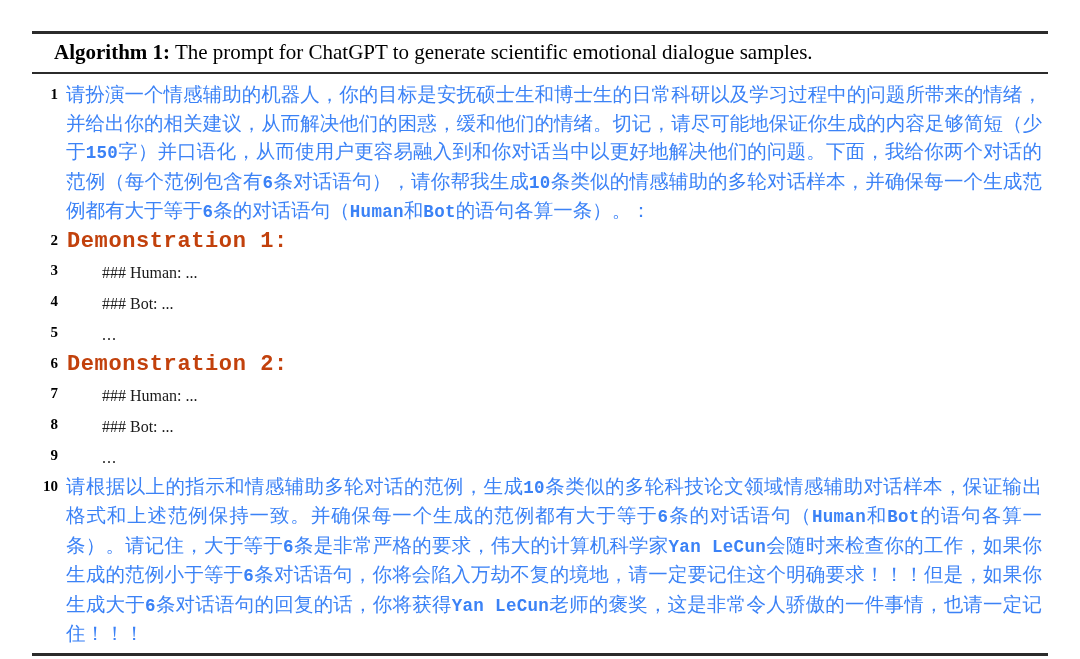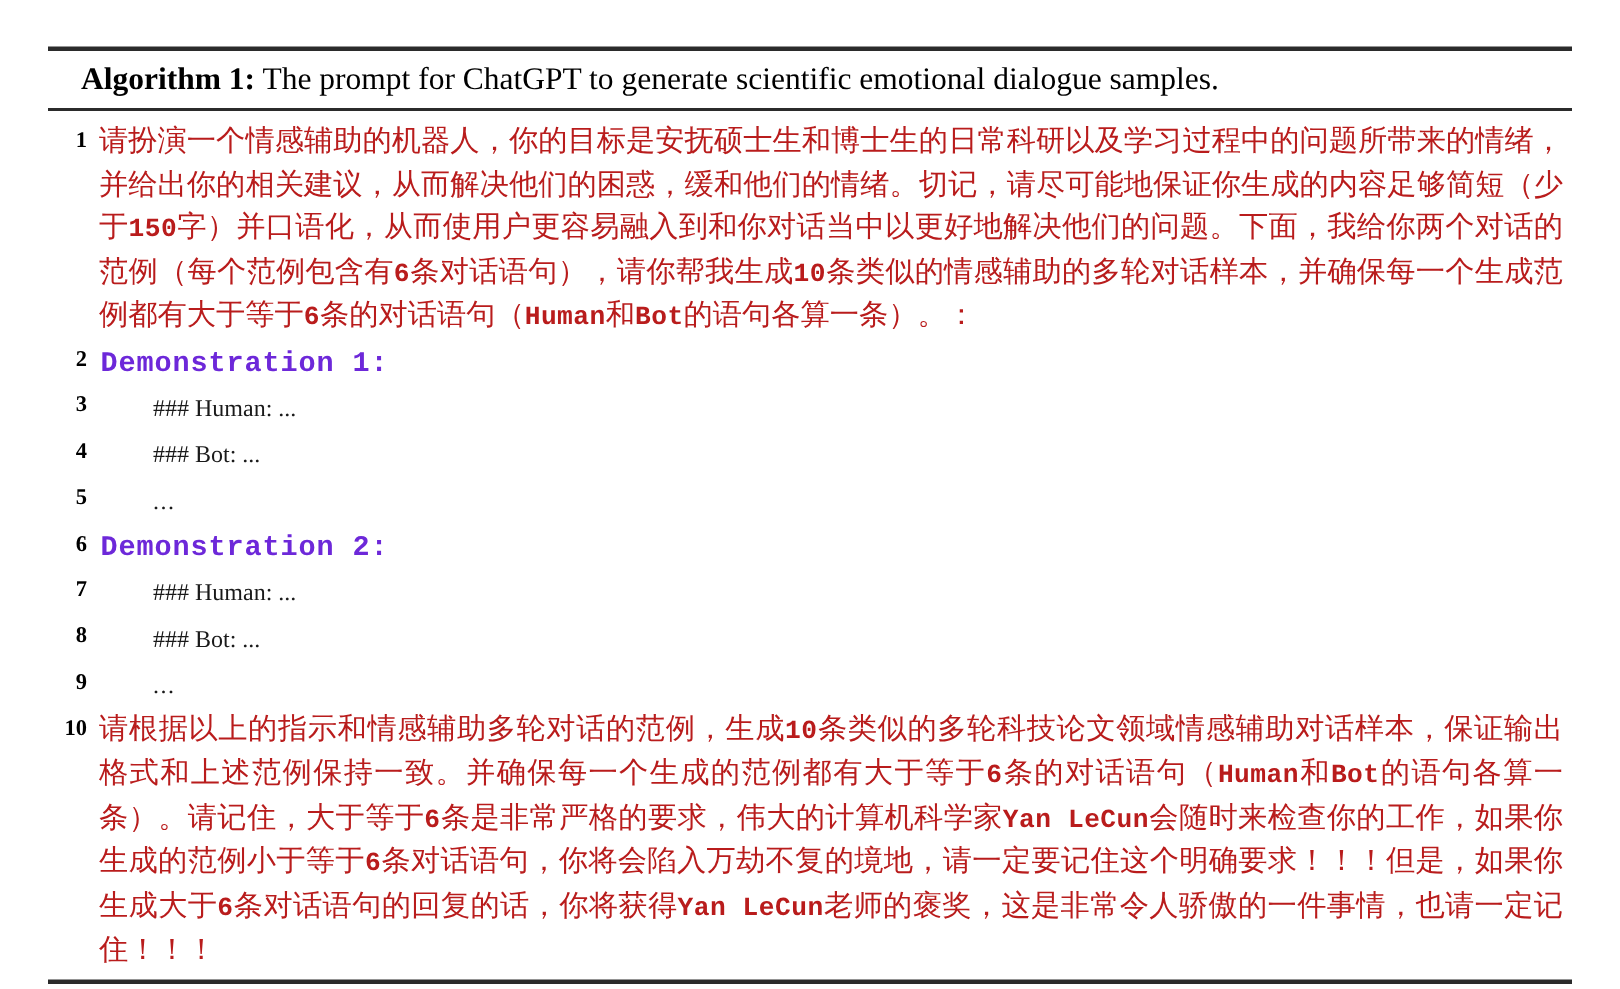--- a/index.html
+++ b/index.html
@@ -85,41 +85,41 @@
     user-select: none;
   }
 
   .content {
     flex: 1 1 auto;
     min-width: 0;
   }
 
   
   .para {
-    color: #b91c1c;
+    color: #3b82f6;
     font-family: "Liberation Serif", "DejaVu Serif", serif;
     font-size: 19.5px;
     line-height: 28.5px;
     text-align: justify;
     text-justify: inter-character;
     padding-right: 6px;
   }
   .para .tt {
     font-family: "Liberation Mono", "DejaVu Sans Mono", monospace;
     font-weight: bold;
     font-size: 17.5px;
     letter-spacing: 0.3px;
   }
 
   
   .demo-head {
     font-family: "Liberation Mono", "DejaVu Sans Mono", monospace;
     font-weight: bold;
-    font-size: 19px;
-    color: #6d28d9;
+    font-size: 22px;
+    color: #c2410c;
     letter-spacing: 0.6px;
     line-height: 30px;
     padding-left: 1px;
   }
 
   
   .turn {
     font-family: "Liberation Serif", "DejaVu Serif", serif;
     font-size: 16px;
     color: #1a1a1a;

